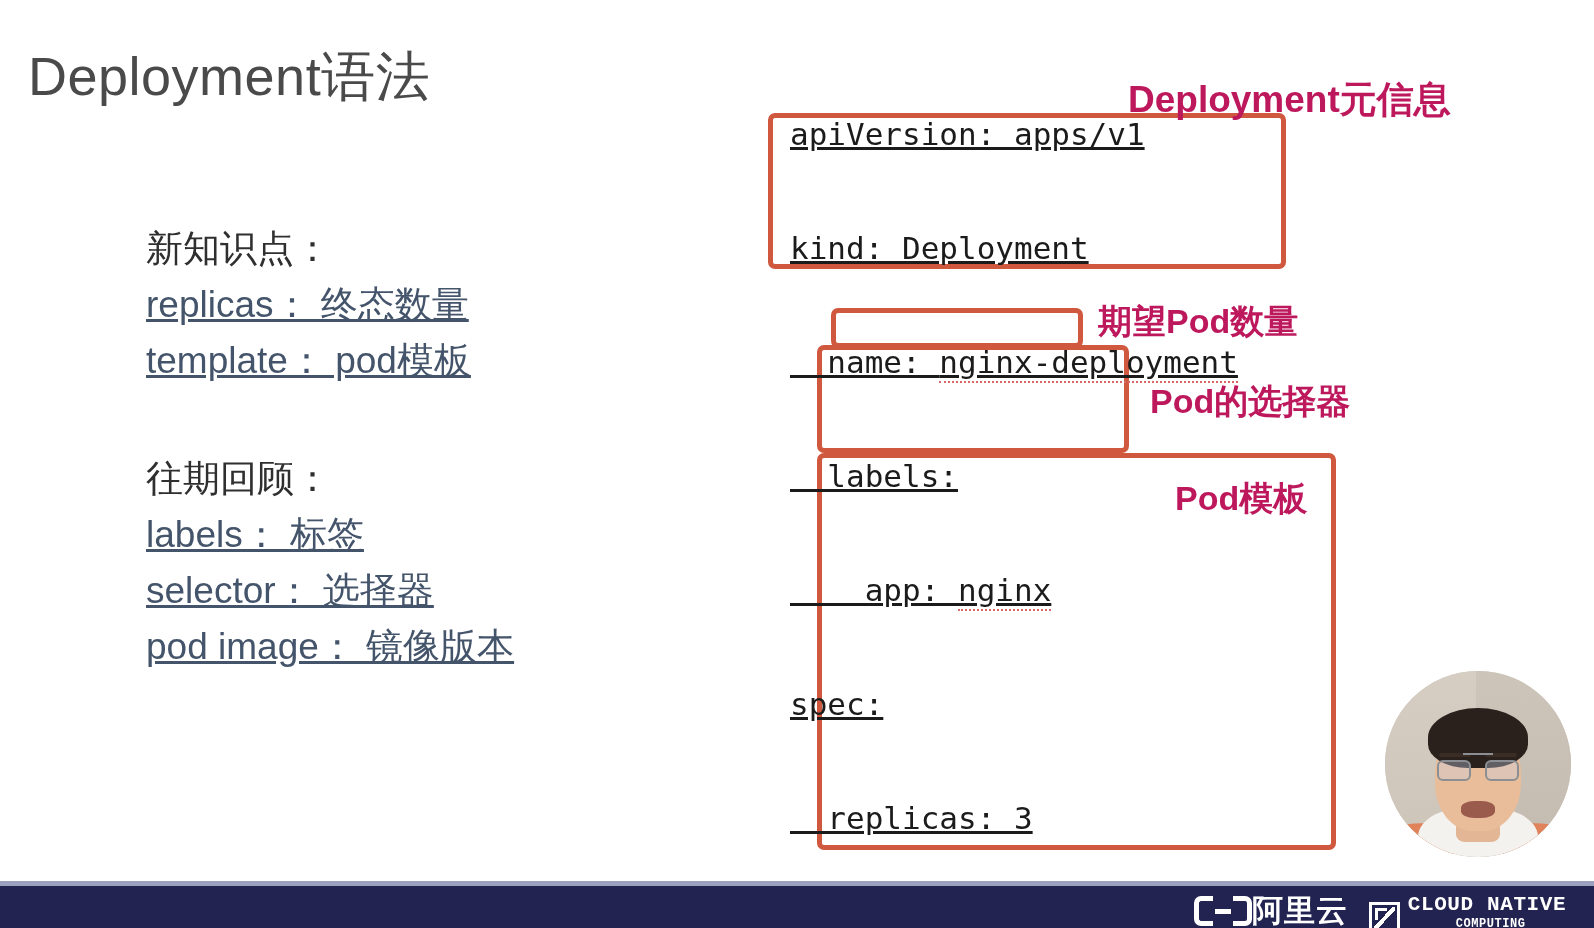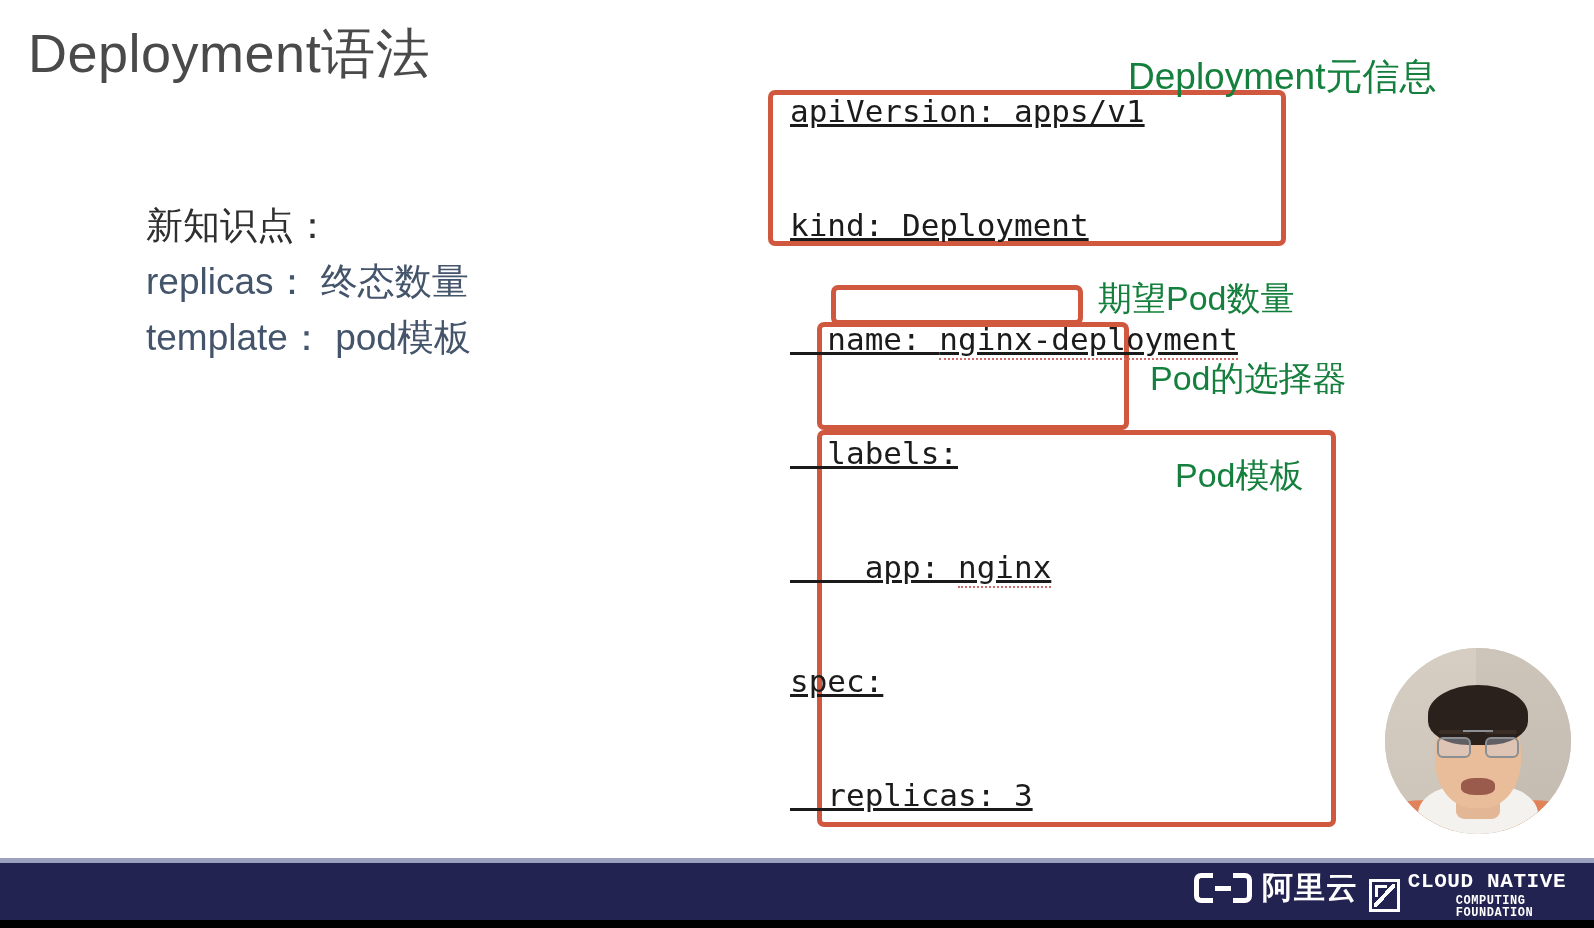--- a/index.html
+++ b/index.html
@@ -13,20 +13,21 @@
     position: relative;
     overflow: hidden;
     font-family: "Liberation Sans", "DejaVu Sans", sans-serif;
   }
 
   
   #slide {
     position: absolute;
     inset: 0;
     background: #ffffff;
+    margin-top: 23px;
   }
 
   
   #slide-title {
     position: absolute;
     left: 28px;
     top: 22px;
     font-size: 54px;
     line-height: 1.15;
     color: #4a4a4a;
@@ -46,20 +47,21 @@
     font-size: 37px;
     line-height: 56px;
     color: #2f2f2f;
     white-space: nowrap;
   }
   .group-line {
     font-size: 37px;
     line-height: 56px;
     color: #44546a;
     white-space: nowrap;
+    text-decoration: underline;
   }
 
   
   #code-block {
     position: absolute;
     left: 790px;
     top: 16px;
     font-family: "DejaVu Sans Mono", "Liberation Mono", monospace;
     font-size: 31px;
     line-height: 38px;
@@ -84,22 +86,22 @@
     z-index: 2;
   }
   #box-metadata { left: 768px;  top: 90px;  width: 518px; height: 156px; }
   #box-replicas { left: 831px;  top: 285px; width: 252px; height: 40px;  z-index: 4; background:#fff; }
   #box-selector { left: 817px;  top: 322px; width: 312px; height: 108px; z-index: 3; background:#fff; }
   #box-template { left: 817px;  top: 430px; width: 519px; height: 397px; z-index: 1; background:#fff; }
 
   
   .anno-label {
     position: absolute;
-    color: #15803d;
-    font-weight: 400;
+    color: #be185d;
+    font-weight: 700;
     white-space: nowrap;
     z-index: 5;
   }
   #label-meta     { left: 1128px; top: 52px;  font-size: 37px; }
   #label-replicas { left: 1098px; top: 276px; font-size: 34px; }
   #label-selector { left: 1150px; top: 356px; font-size: 34px; }
   #label-template { left: 1175px; top: 453px; font-size: 34px; }
 
   
   #webcam {
@@ -160,21 +162,20 @@
     background: #000000;
     z-index: 8;
   }
 
   
   #logo-aliyun {
     position: absolute;
     left: 1194px; top: 872px;
     display: flex;
     align-items: center;
-    gap: 10px;
     z-index: 8;
   }
   #logo-aliyun .mark {
     width: 58px; height: 30px;
     position: relative;
   }
   #logo-aliyun .mark .b-l, #logo-aliyun .mark .b-r {
     position: absolute; top: 0; width: 19px; height: 30px;
     border: 5px solid #ffffff; box-sizing: border-box;
   }
@@ -219,20 +220,26 @@
 <div id="slide">
 
   <div id="slide-title">Deployment语法</div>
 
   <div class="bullet-group" id="group-new">
     <div class="group-head">新知识点：</div>
     <div class="group-line">replicas： 终态数量</div>
     <div class="group-line">template： pod模板</div>
   </div>
 
+  <div class="bullet-group" id="group-past">
+    <div class="group-head">往期回顾：</div>
+    <div class="group-line">labels： 标签</div>
+    <div class="group-line">selector： 选择器</div>
+    <div class="group-line">pod image： 镜像版本</div>
+  </div>
 
   <div class="anno-box" id="box-metadata"></div>
   <div class="anno-box" id="box-template"></div>
   <div class="anno-box" id="box-selector"></div>
   <div class="anno-box" id="box-replicas"></div>
 
   <div id="code-block">
     <div class="code-line">apiVersion: apps/v1</div>
     <div class="code-line">kind: Deployment</div>
     <div class="code-line"><span>  name: </span><span class="spell">nginx-deployment</span></div>

